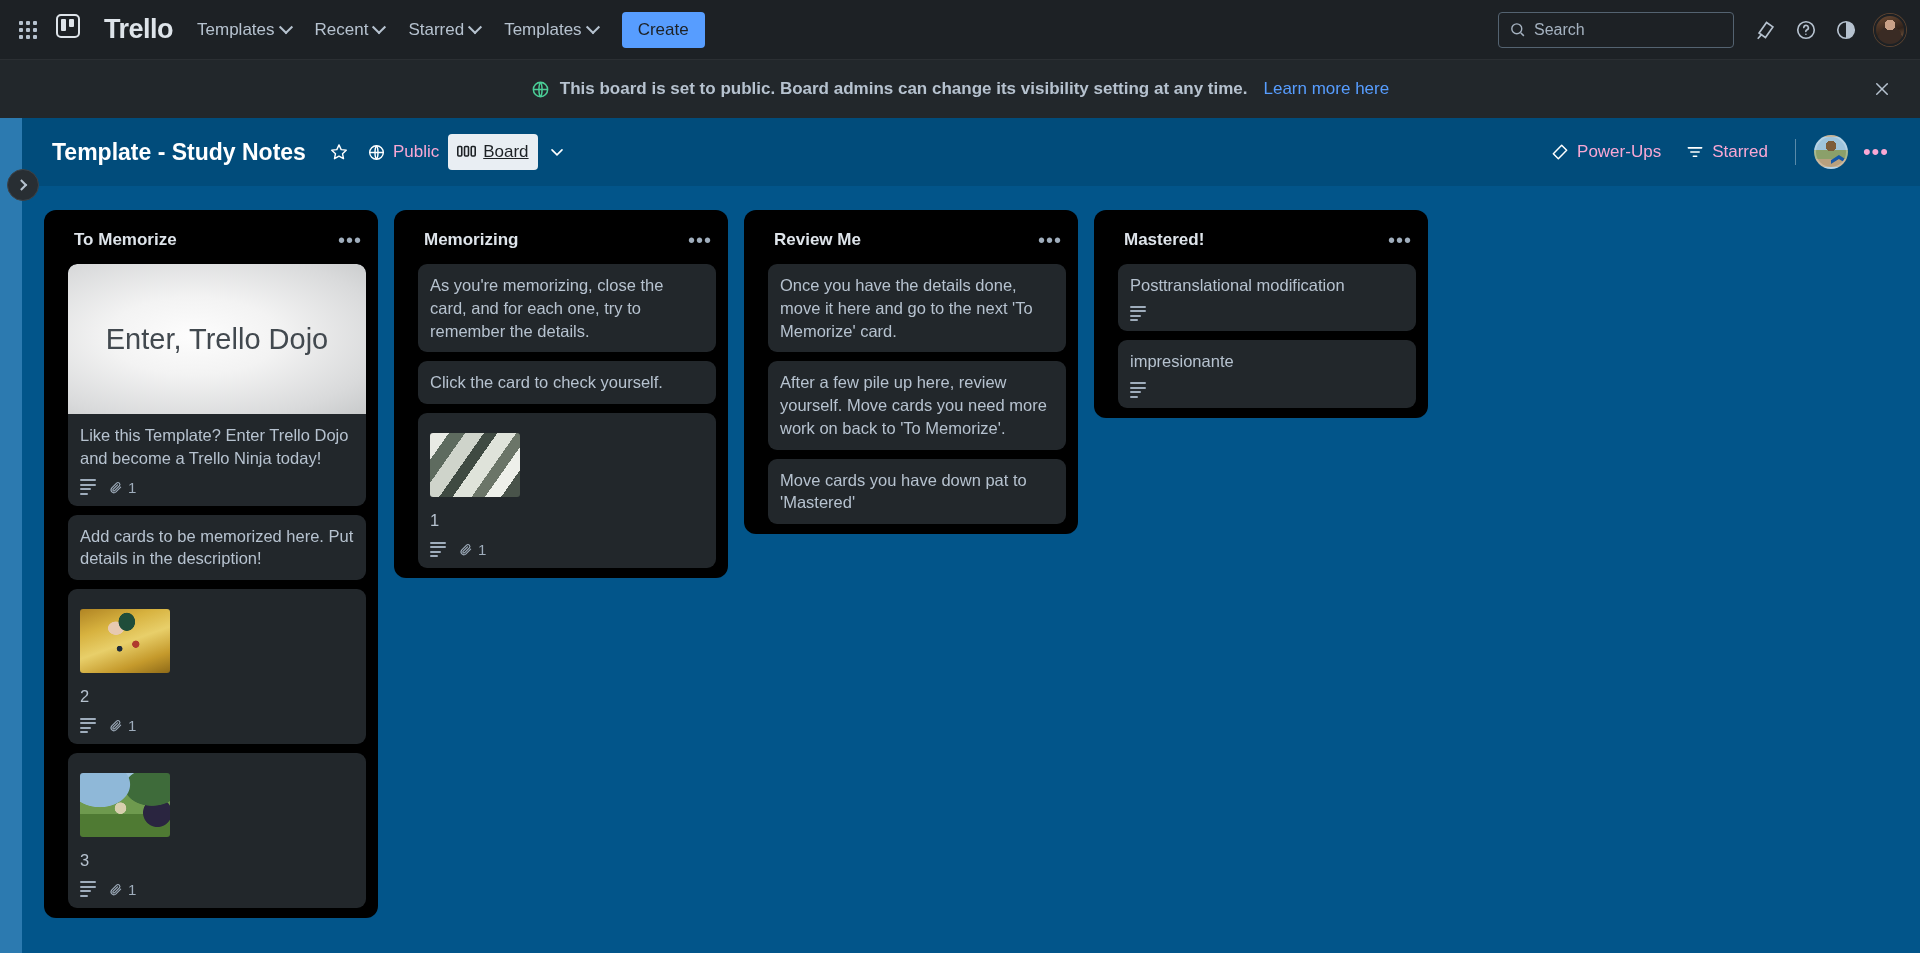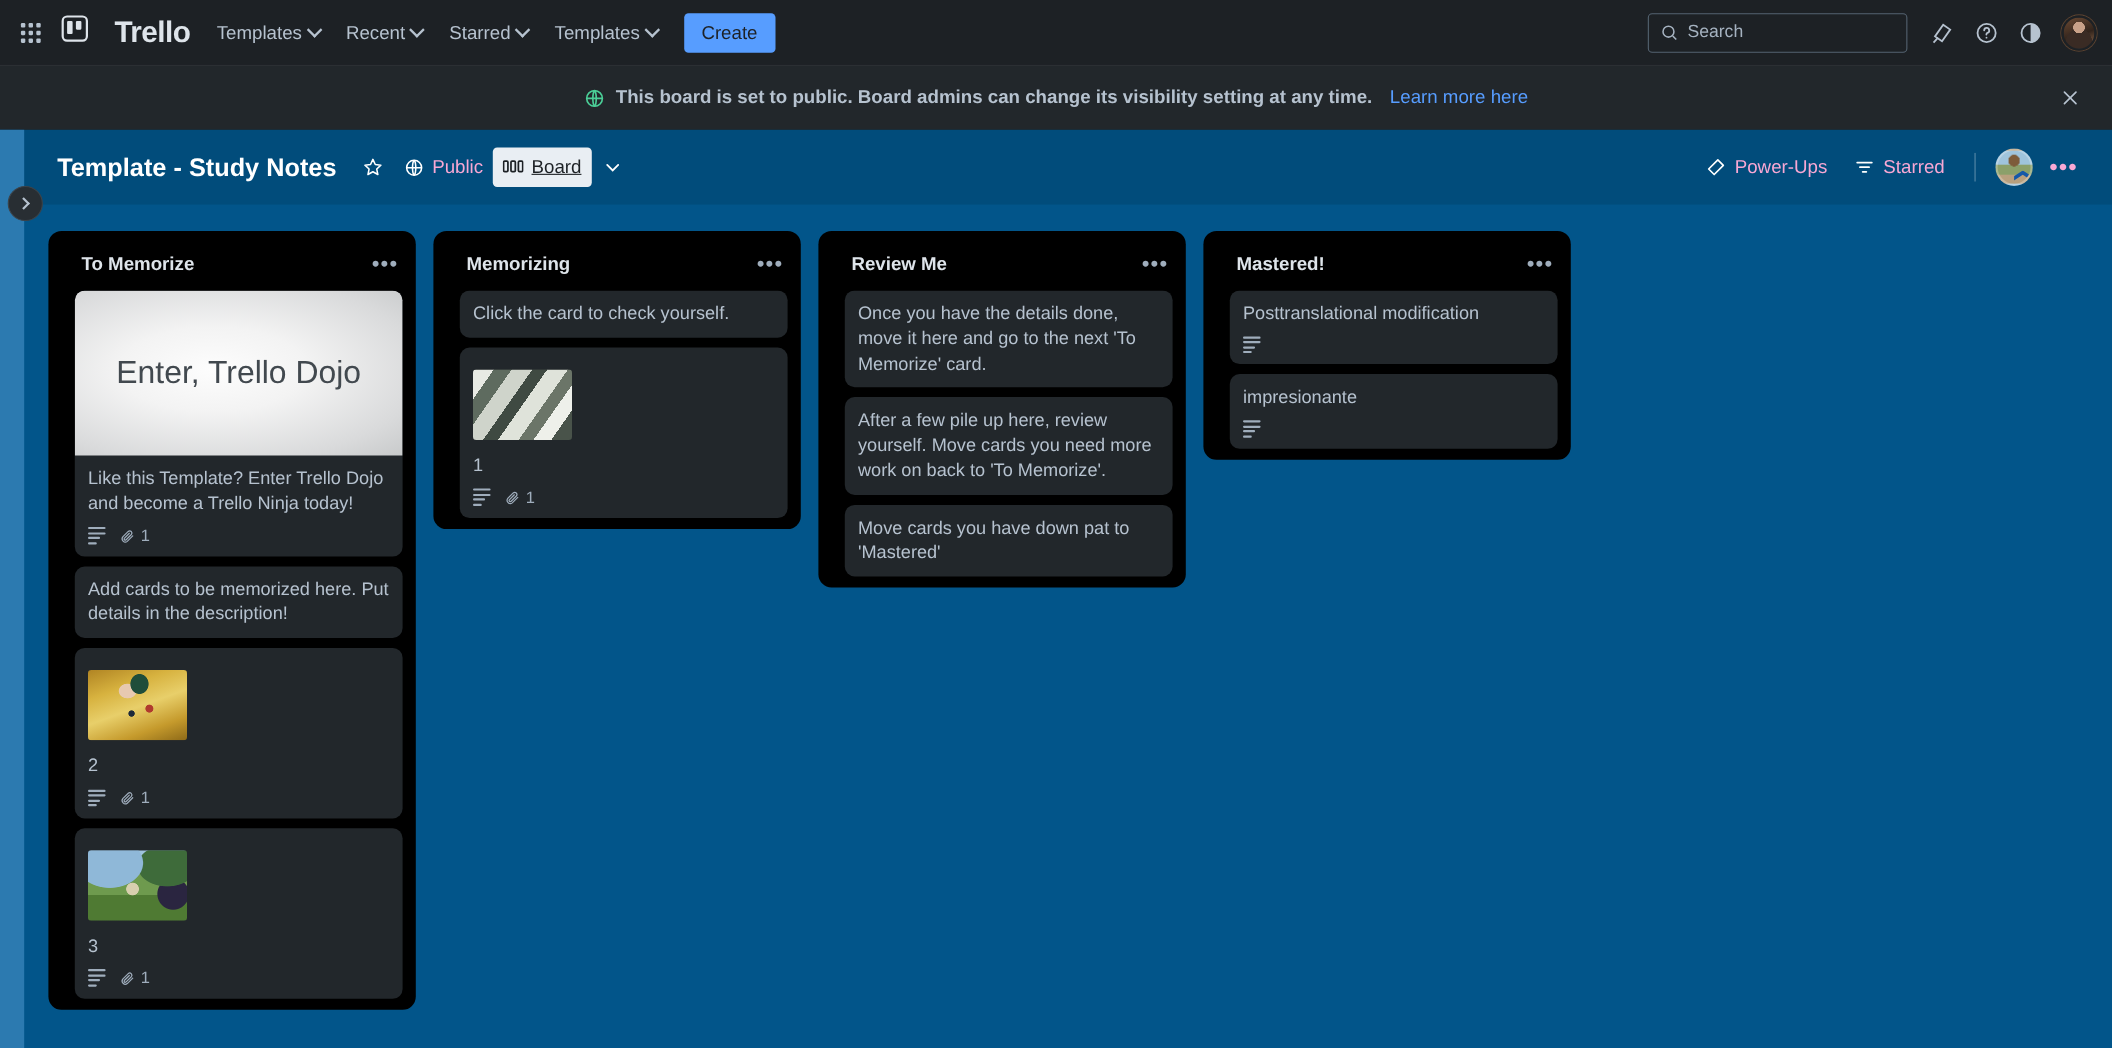--- a/index.html
+++ b/index.html
@@ -458,20 +458,24 @@
       </div>
         </div>
   </div>
       <div class="list">
     <div class="list-header">
       <span class="list-title">Memorizing</span>
       <span class="list-menu">•••</span>
     </div>
     <div class="cards" style="">
           <div class="card">
+      <div class="card-title">As you're memorizing, close the card, and for each one, try to remember the details.</div>
+
+    </div>
+          <div class="card">
       <div class="card-title">Click the card to check yourself.</div>
 
     </div>
           <div class="card">
         <div class="cover-wrap">
           <div class="thumb thumb-cubist"></div>
         </div>
         <div class="card-title" style="margin-top:12px">1</div>
         <div class="card-badges">
               <span class="badge">

